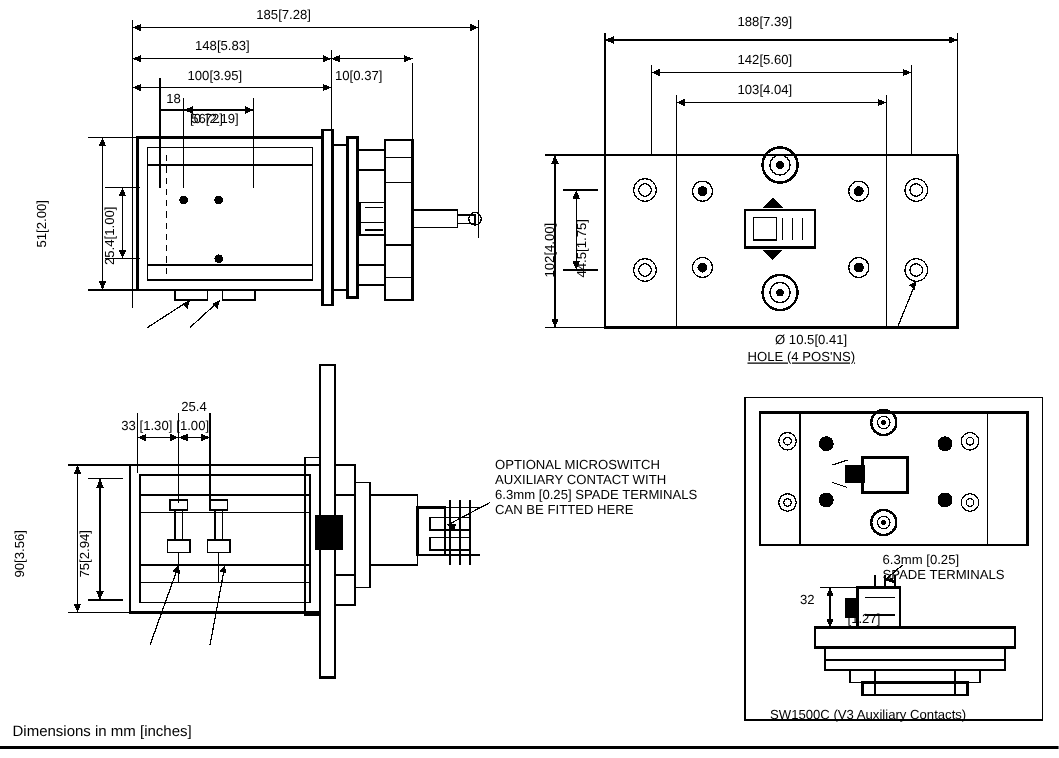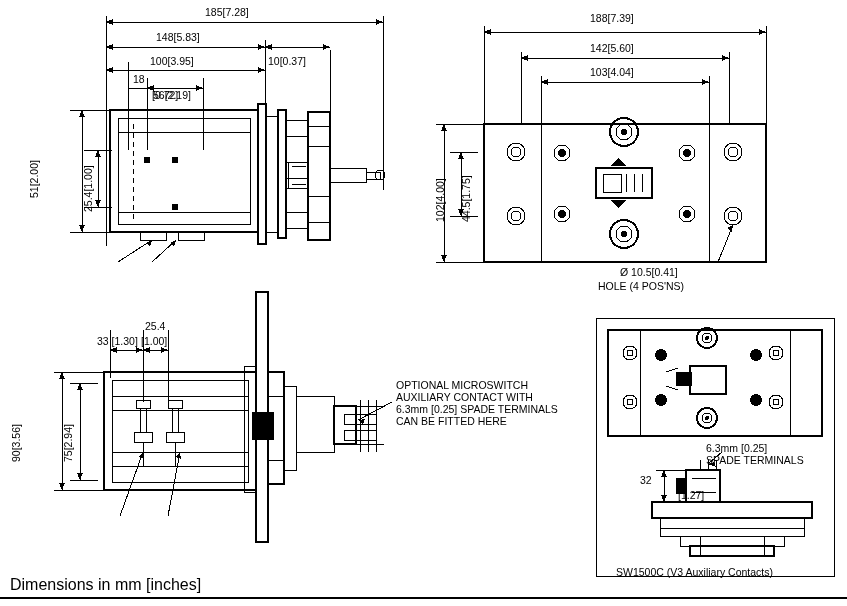--- a/index.html
+++ b/index.html
@@ -1,20 +1,20 @@
 <!DOCTYPE html>
 <html><head>
 <meta charset="utf-8">
 <style>
   html,body{margin:0;padding:0;background:#ffffff;}
   body{font-family:"Liberation Sans",sans-serif;color:#000;}
   #page{position:relative;width:847px;height:606px;overflow:hidden;background:#fff;}
   .lbl{position:absolute;font-size:10.5px;line-height:12px;white-space:pre;letter-spacing:0px;}
-  .lbl.bg{font-size:16px;line-height:14px;}
-  .underline{}
+  .lbl.bg{font-size:12px;line-height:14px;}
+  .underline{text-decoration:underline;}
   svg{display:block;}
   .svgwrap{position:absolute;left:0;top:0;width:847px;height:606px;pointer-events:none;}
 </style>
 </head>
 <body>
 
 <div id="page">
 
   <svg class="svgwrap" viewBox="0 0 847 606">
     <g stroke="#000" fill="none" stroke-width="1" shape-rendering="crispEdges">
@@ -322,21 +322,21 @@
   <div class="lbl" style="left:434px;top:222px;transform:rotate(-90deg);transform-origin:left top;">102[4.00]</div>
   <div class="lbl" style="left:460px;top:222px;transform:rotate(-90deg);transform-origin:left top;">44.5[1.75]</div>
   <div class="lbl" style="left:620px;top:266px;">Ø 10.5[0.41]</div>
   <div class="lbl underline" style="left:598px;top:280px;">HOLE (4 POS'NS)</div>
 
   <div class="lbl" style="left:97px;top:335px;">33 [1.30]</div>
   <div class="lbl" style="left:145px;top:320px;">25.4</div>
   <div class="lbl" style="left:141px;top:335px;">[1.00]</div>
   <div class="lbl" style="left:10px;top:462px;transform:rotate(-90deg);transform-origin:left top;">90[3.56]</div>
   <div class="lbl" style="left:62px;top:462px;transform:rotate(-90deg);transform-origin:left top;">75[2.94]</div>
-  <div class="lbl" style="left:396px;top:379px;">OPTIONAL MICROSWITCH
+  <div class="lbl" style="left:396px;top:366px;">OPTIONAL MICROSWITCH
 AUXILIARY CONTACT WITH
 6.3mm [0.25] SPADE TERMINALS
 CAN BE FITTED HERE</div>
 
   <div class="lbl" style="left:706px;top:442px;"></div>
   <div class="lbl" style="left:706px;top:442px;">6.3mm [0.25]
 SPADE TERMINALS</div>
   <div class="lbl" style="left:640px;top:474px;">32</div>
   <div class="lbl" style="left:634px;top:489px;margin-left:44px;">[1.27]</div>
   <div class="lbl" style="left:616px;top:566px;">SW1500C (V3 Auxiliary Contacts)</div>

